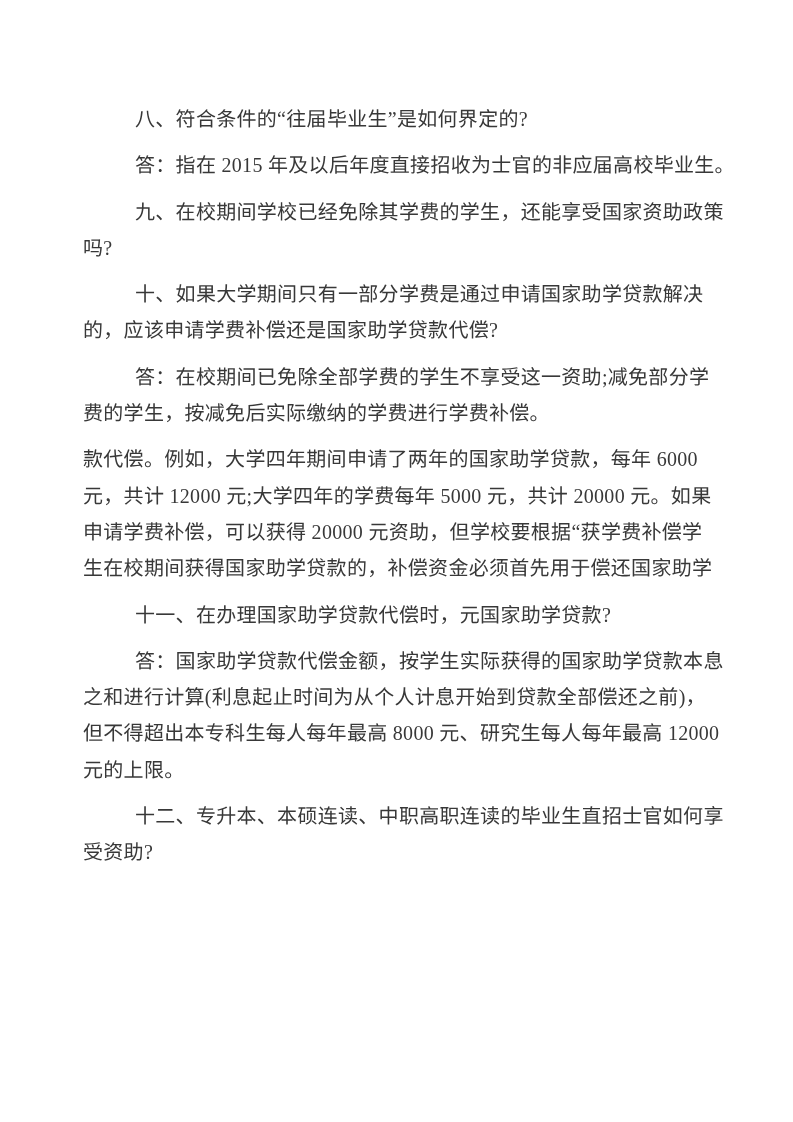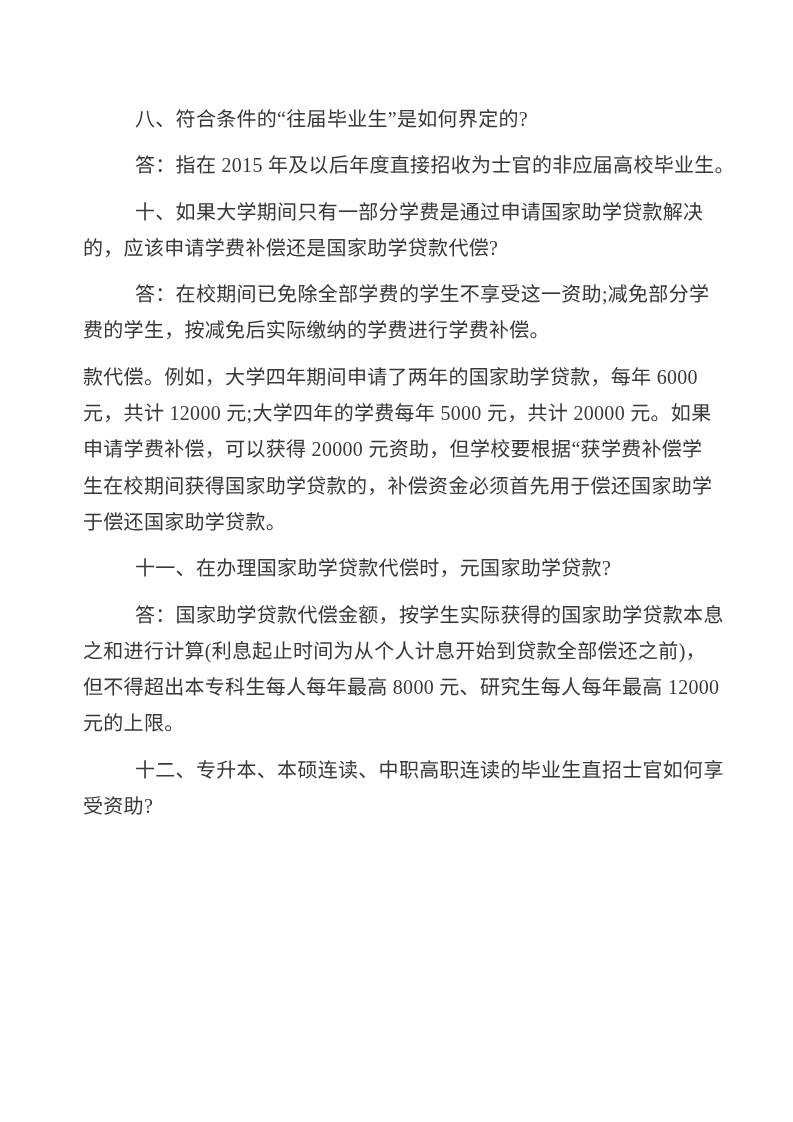--- a/index.html
+++ b/index.html
@@ -47,33 +47,36 @@
 
 <div class="page">
   <div class="doc-body">
       <div class="paragraph">
         <div class="line first">八、符合条件的“往届毕业生”是如何界定的?</div>
       </div>
       <div class="paragraph">
         <div class="line first">答：指在 2015 年及以后年度直接招收为士官的非应届高校毕业生。</div>
       </div>
       <div class="paragraph">
+        <div class="line first">九、在校期间学校已经免除其学费的学生，还能享受国家资助政策</div>
+        <div class="line">吗?</div>
+      </div>
+      <div class="paragraph">
         <div class="line first">十、如果大学期间只有一部分学费是通过申请国家助学贷款解决</div>
         <div class="line">的，应该申请学费补偿还是国家助学贷款代偿?</div>
       </div>
       <div class="paragraph">
         <div class="line first">答：在校期间已免除全部学费的学生不享受这一资助;减免部分学</div>
         <div class="line">费的学生，按减免后实际缴纳的学费进行学费补偿。</div>
       </div>
       <div class="paragraph">
         <div class="line">款代偿。例如，大学四年期间申请了两年的国家助学贷款，每年 6000</div>
         <div class="line">元，共计 12000 元;大学四年的学费每年 5000 元，共计 20000 元。如果</div>
         <div class="line">申请学费补偿，可以获得 20000 元资助，但学校要根据“获学费补偿学</div>
         <div class="line">生在校期间获得国家助学贷款的，补偿资金必须首先用于偿还国家助学</div>
-        <div class="line">于偿还国家助学贷款。</div>
       </div>
       <div class="paragraph">
         <div class="line first">十一、在办理国家助学贷款代偿时，元国家助学贷款?</div>
       </div>
       <div class="paragraph">
         <div class="line first">答：国家助学贷款代偿金额，按学生实际获得的国家助学贷款本息</div>
         <div class="line">之和进行计算(利息起止时间为从个人计息开始到贷款全部偿还之前)，</div>
         <div class="line">但不得超出本专科生每人每年最高 8000 元、研究生每人每年最高 12000</div>
         <div class="line">元的上限。</div>
       </div>

